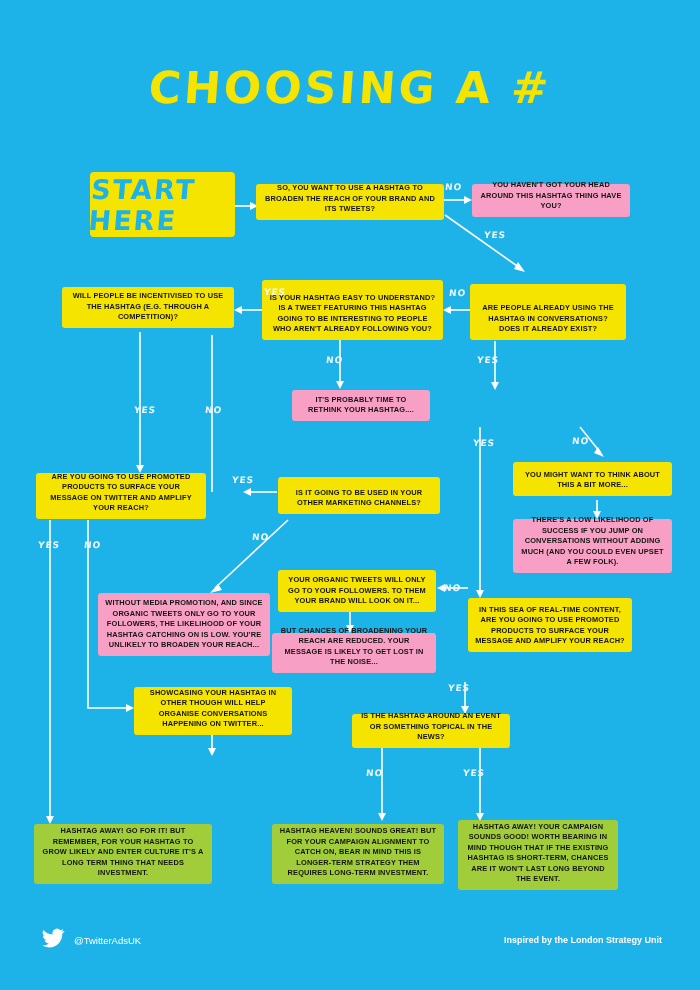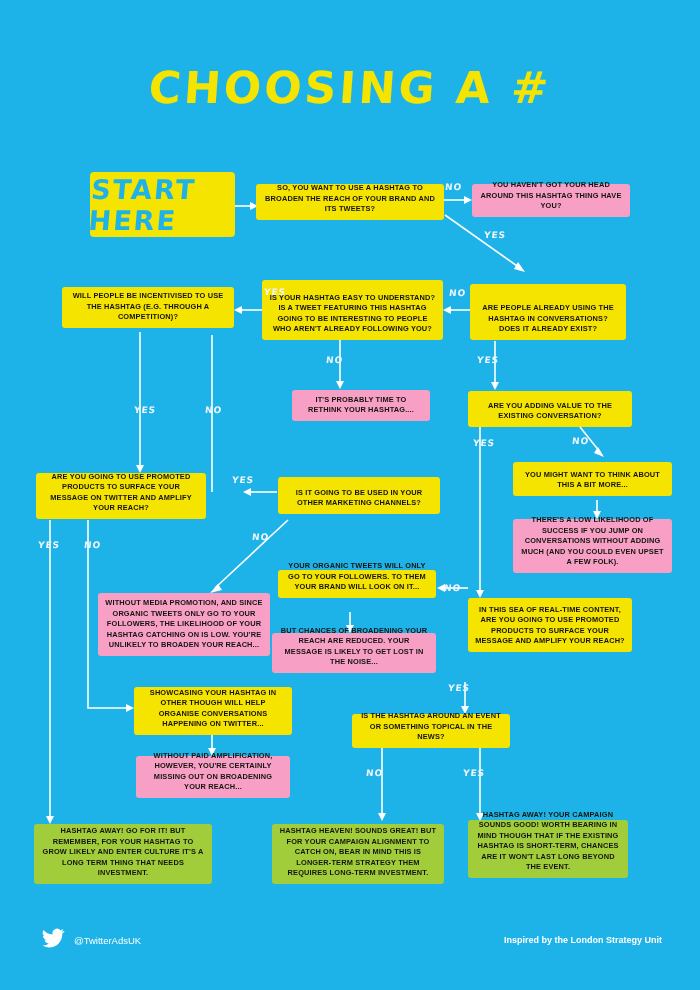--- a/index.html
+++ b/index.html
@@ -232,23 +232,20 @@
   </div>
 
   <div class="node yellow" style="left:62px; top:287px; width:172px; height:41px;">
     <span>WILL PEOPLE BE INCENTIVISED TO USE THE HASHTAG (E.G. THROUGH A COMPETITION)?</span>
   </div>
 
   <div class="node pink" style="left:292px; top:390px; width:138px; height:31px;">
     <span>IT'S PROBABLY TIME TO RETHINK YOUR HASHTAG....</span>
   </div>
 
-  <div class="node yellow" style="left:468px; top:391px; width:164px; height:36px;">
-    <span>ARE YOU ADDING VALUE TO THE EXISTING CONVERSATION?</span>
-  </div>
 
   <div class="node yellow" style="left:513px; top:462px; width:159px; height:34px;">
     <span>YOU MIGHT WANT TO THINK ABOUT THIS A BIT MORE...</span>
   </div>
 
   <div class="node pink" style="left:513px; top:519px; width:159px; height:54px;">
     <span>THERE'S A LOW LIKELIHOOD OF SUCCESS IF YOU JUMP ON CONVERSATIONS WITHOUT ADDING MUCH (AND YOU COULD EVEN UPSET A FEW FOLK).</span>
   </div>
 
   <div class="node yellow" style="left:36px; top:473px; width:170px; height:46px;">
@@ -256,53 +253,50 @@
   </div>
 
   <div class="node yellow" style="left:278px; top:477px; width:162px; height:37px;">
     <span>IS IT GOING TO BE USED IN YOUR OTHER MARKETING CHANNELS?</span>
   </div>
 
   <div class="node pink" style="left:98px; top:593px; width:172px; height:63px;">
     <span>WITHOUT MEDIA PROMOTION, AND SINCE ORGANIC TWEETS ONLY GO TO YOUR FOLLOWERS, THE LIKELIHOOD OF YOUR HASHTAG CATCHING ON IS LOW. YOU'RE UNLIKELY TO BROADEN YOUR REACH...</span>
   </div>
 
-  <div class="node yellow" style="left:278px; top:570px; width:158px; height:28px;">
+  <div class="node yellow" style="left:278px; top:570px; width:158px; height:42px;">
     <span>YOUR ORGANIC TWEETS WILL ONLY GO TO YOUR FOLLOWERS. TO THEM YOUR BRAND WILL LOOK ON IT...</span>
   </div>
 
   <div class="node pink" style="left:272px; top:633px; width:164px; height:40px;">
     <span>BUT CHANCES OF BROADENING YOUR REACH ARE REDUCED. YOUR MESSAGE IS LIKELY TO GET LOST IN THE NOISE...</span>
   </div>
 
   <div class="node yellow" style="left:468px; top:598px; width:164px; height:54px;">
     <span>IN THIS SEA OF REAL-TIME CONTENT, ARE YOU GOING TO USE PROMOTED PRODUCTS TO SURFACE YOUR MESSAGE AND AMPLIFY YOUR REACH?</span>
   </div>
 
   <div class="node yellow" style="left:134px; top:687px; width:158px; height:48px;">
     <span>SHOWCASING YOUR HASHTAG IN OTHER THOUGH WILL HELP ORGANISE CONVERSATIONS HAPPENING ON TWITTER...</span>
   </div>
 
-  <div class="node pink" style="left:136px; top:756px; width:154px; height:42px;">
-    <span>WITHOUT PAID AMPLIFICATION, HOWEVER, YOU'RE CERTAINLY MISSING OUT ON BROADENING YOUR REACH...</span>
-  </div>
 
   <div class="node yellow" style="left:352px; top:714px; width:158px; height:34px;">
     <span>IS THE HASHTAG AROUND AN EVENT OR SOMETHING TOPICAL IN THE NEWS?</span>
   </div>
 
   <div class="node green" style="left:34px; top:824px; width:178px; height:60px;">
     <span>HASHTAG AWAY! GO FOR IT! BUT REMEMBER, FOR YOUR HASHTAG TO GROW LIKELY AND ENTER CULTURE IT'S A LONG TERM THING THAT NEEDS INVESTMENT.</span>
   </div>
 
   <div class="node green" style="left:272px; top:824px; width:172px; height:60px;">
     <span>HASHTAG HEAVEN! SOUNDS GREAT! BUT FOR YOUR CAMPAIGN ALIGNMENT TO CATCH ON, BEAR IN MIND THIS IS LONGER-TERM STRATEGY THEM REQUIRES LONG-TERM INVESTMENT.</span>
   </div>
 
-  <div class="node green" style="left:468px; top:820px; width:160px; height:58px;">
+  <div class="node green" style="left:458px; top:820px; width:160px; height:70px;">
     <span>HASHTAG AWAY! YOUR CAMPAIGN SOUNDS GOOD! WORTH BEARING IN MIND THOUGH THAT IF THE EXISTING HASHTAG IS SHORT-TERM, CHANCES ARE IT WON'T LAST LONG BEYOND THE EVENT.</span>
   </div>
 
   <div class="lbl" style="left:445px; top:182px;">NO</div>
   <div class="lbl" style="left:484px; top:230px;">YES</div>
   <div class="lbl" style="left:264px; top:287px;">YES</div>
   <div class="lbl" style="left:449px; top:288px;">NO</div>
   <div class="lbl" style="left:326px; top:355px;">NO</div>
   <div class="lbl" style="left:477px; top:355px;">YES</div>
   <div class="lbl" style="left:134px; top:405px;">YES</div>

